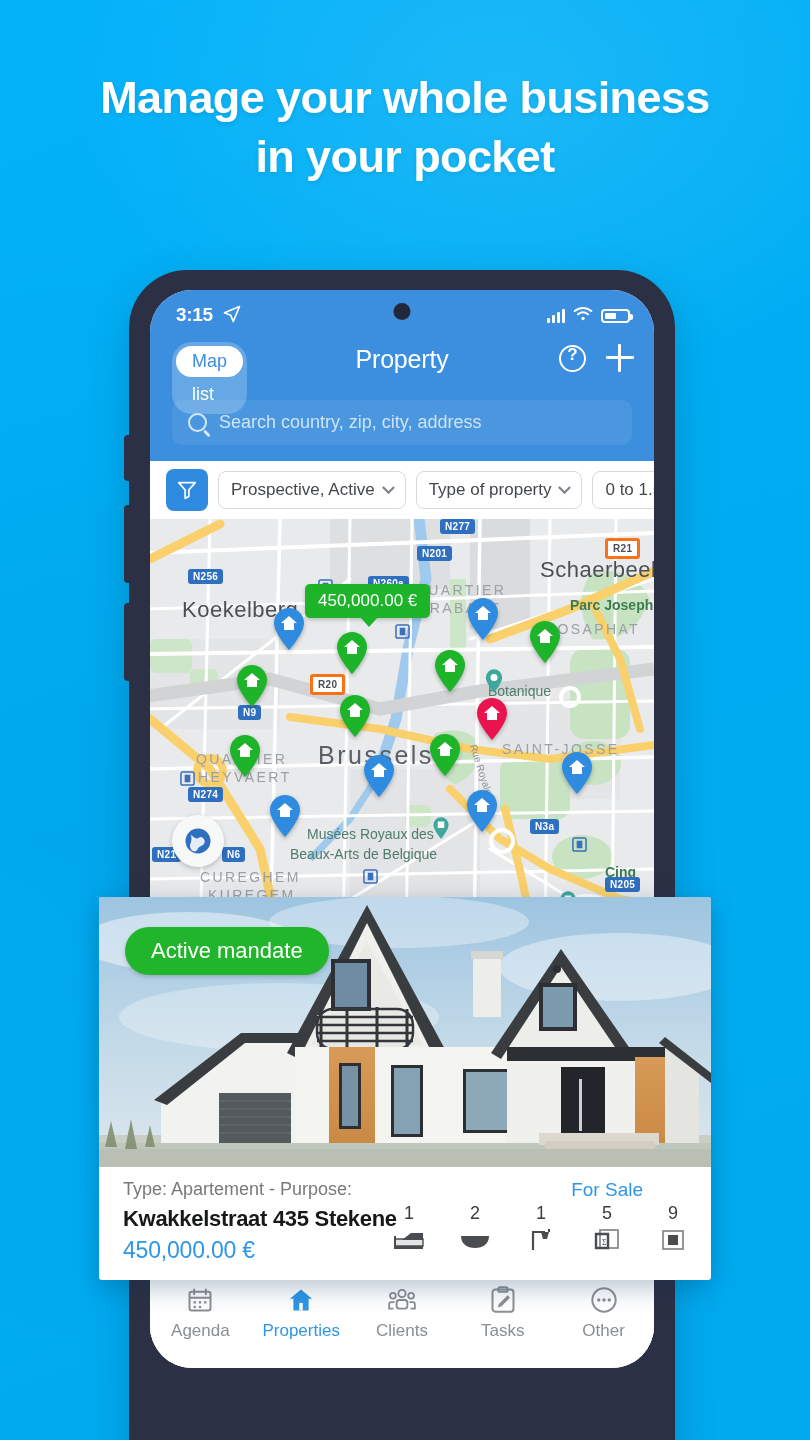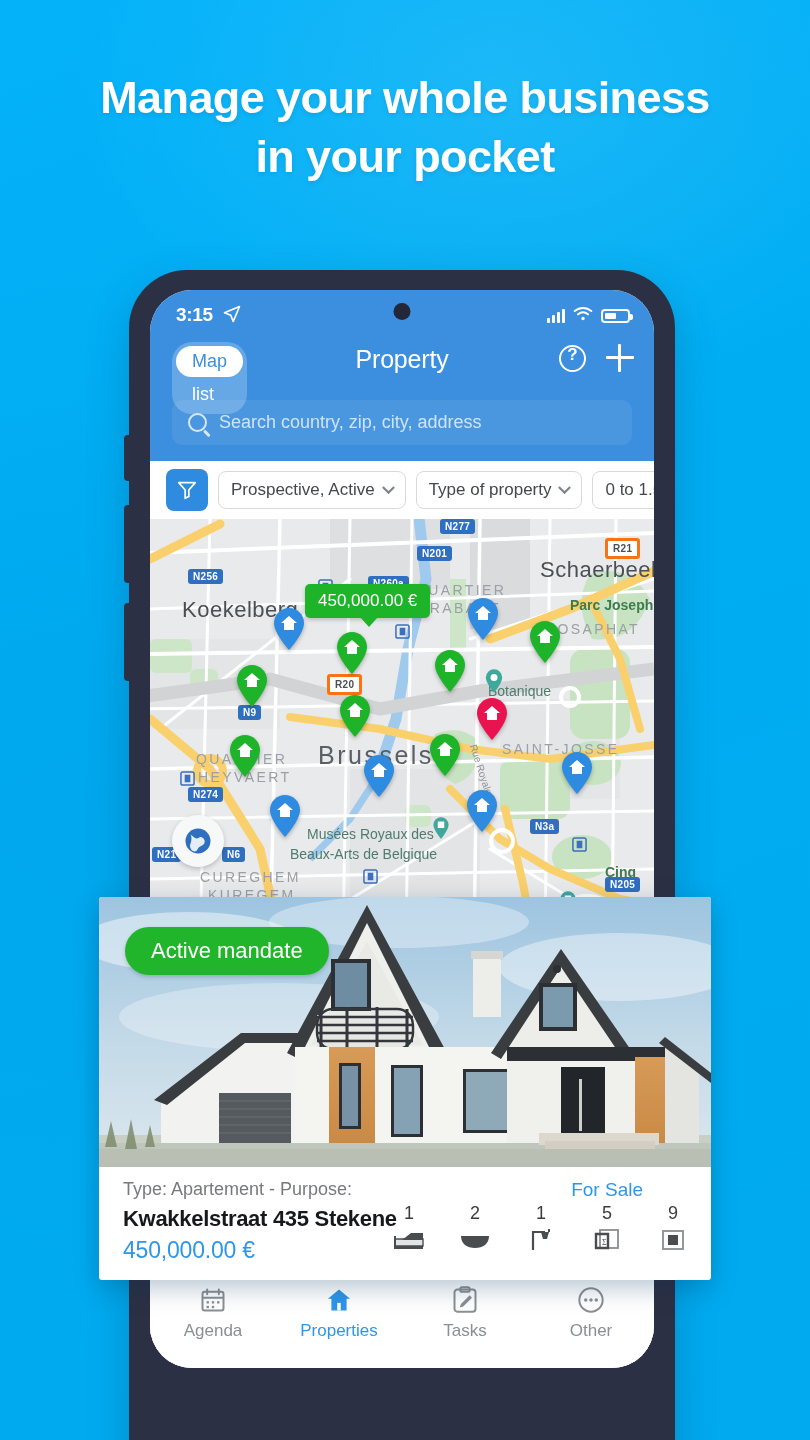--- a/index.html
+++ b/index.html
@@ -372,21 +372,21 @@
       <div class="mlabel poi" style="left:388px;top:395px">Muséum des</div>
       <div class="mlabel park" style="left:455px;top:345px">Cinq</div>
       <div class="mlabel park" style="left:440px;top:498px">Cambre</div>
       <div class="mlabel street" style="left:305px;top:245px;transform:rotate(72deg)">Rue Royale</div>
 
       <div class="shield" style="left:290px;top:0px">N277</div>
       <div class="shield" style="left:267px;top:27px">N201</div>
       <div class="shield" style="left:38px;top:50px">N256</div>
       <div class="shield" style="left:218px;top:57px">N260a</div>
       <div class="shield w" style="left:455px;top:19px">R21</div>
-      <div class="shield w" style="left:177px;top:155px">R20</div>
+      <div class="shield w" style="left:160px;top:155px">R20</div>
       <div class="shield" style="left:88px;top:186px">N9</div>
       <div class="shield" style="left:38px;top:268px">N274</div>
       <div class="shield" style="left:72px;top:328px">N6</div>
       <div class="shield" style="left:2px;top:328px">N21</div>
       <div class="shield" style="left:380px;top:300px">N3a</div>
       <div class="shield" style="left:455px;top:358px">N205</div>
 
       <svg style="position:absolute;left:330px;top:148px" width="28" height="28" viewBox="0 0 24 24">
           <path d="M12 2a7 7 0 0 0-7 7c0 5 7 13 7 13s7-8 7-13a7 7 0 0 0-7-7z" fill="#3DA89B"></path>
           <circle cx="12" cy="9" r="3" fill="#fff"></circle>
@@ -533,20 +533,31 @@
             </g>
         </svg>
         <span>Agenda</span>
       </div>
       <div class="navitem active">
         <svg width="28" height="28" viewBox="0 0 24 24">
           <path d="M12 3 2.5 11h3v10h13V11h3z" fill="#2E96E8"></path>
           <rect x="10.5" y="14.5" width="3" height="6.5" fill="#fff"></rect>
         </svg>
         <span>Properties</span>
+      </div>
+      <div class="navitem">
+        <svg width="30" height="28" viewBox="0 0 28 24">
+          <circle cx="14" cy="6" r="3.4" fill="none" stroke="#8A8F94" stroke-width="1.7"></circle>
+          <circle cx="5.5" cy="8" r="2.7" fill="none" stroke="#8A8F94" stroke-width="1.7"></circle>
+          <circle cx="22.5" cy="8" r="2.7" fill="none" stroke="#8A8F94" stroke-width="1.7"></circle>
+          <rect x="9" y="12" width="10" height="8" rx="2.5" fill="none" stroke="#8A8F94" stroke-width="1.7"></rect>
+          <path d="M7 14H4a2 2 0 0 0-2 2v4h4" fill="none" stroke="#8A8F94" stroke-width="1.7"></path>
+          <path d="M21 14h3a2 2 0 0 1 2 2v4h-4" fill="none" stroke="#8A8F94" stroke-width="1.7"></path>
+        </svg>
+        <span>Clients</span>
       </div>
       <div class="navitem">
         <svg width="26" height="28" viewBox="0 0 22 24">
           <rect x="2" y="3" width="18" height="19" rx="2.5" fill="none" stroke="#8A8F94" stroke-width="1.7"></rect>
           <rect x="7" y="1" width="8" height="4" rx="1.4" fill="none" stroke="#8A8F94" stroke-width="1.7"></rect>
           <path d="M15 8 7.5 15.5 6.5 18.5 9.5 17.5 17 10z" fill="#8A8F94"></path>
         </svg>
         <span>Tasks</span>
       </div>
       <div class="navitem">

